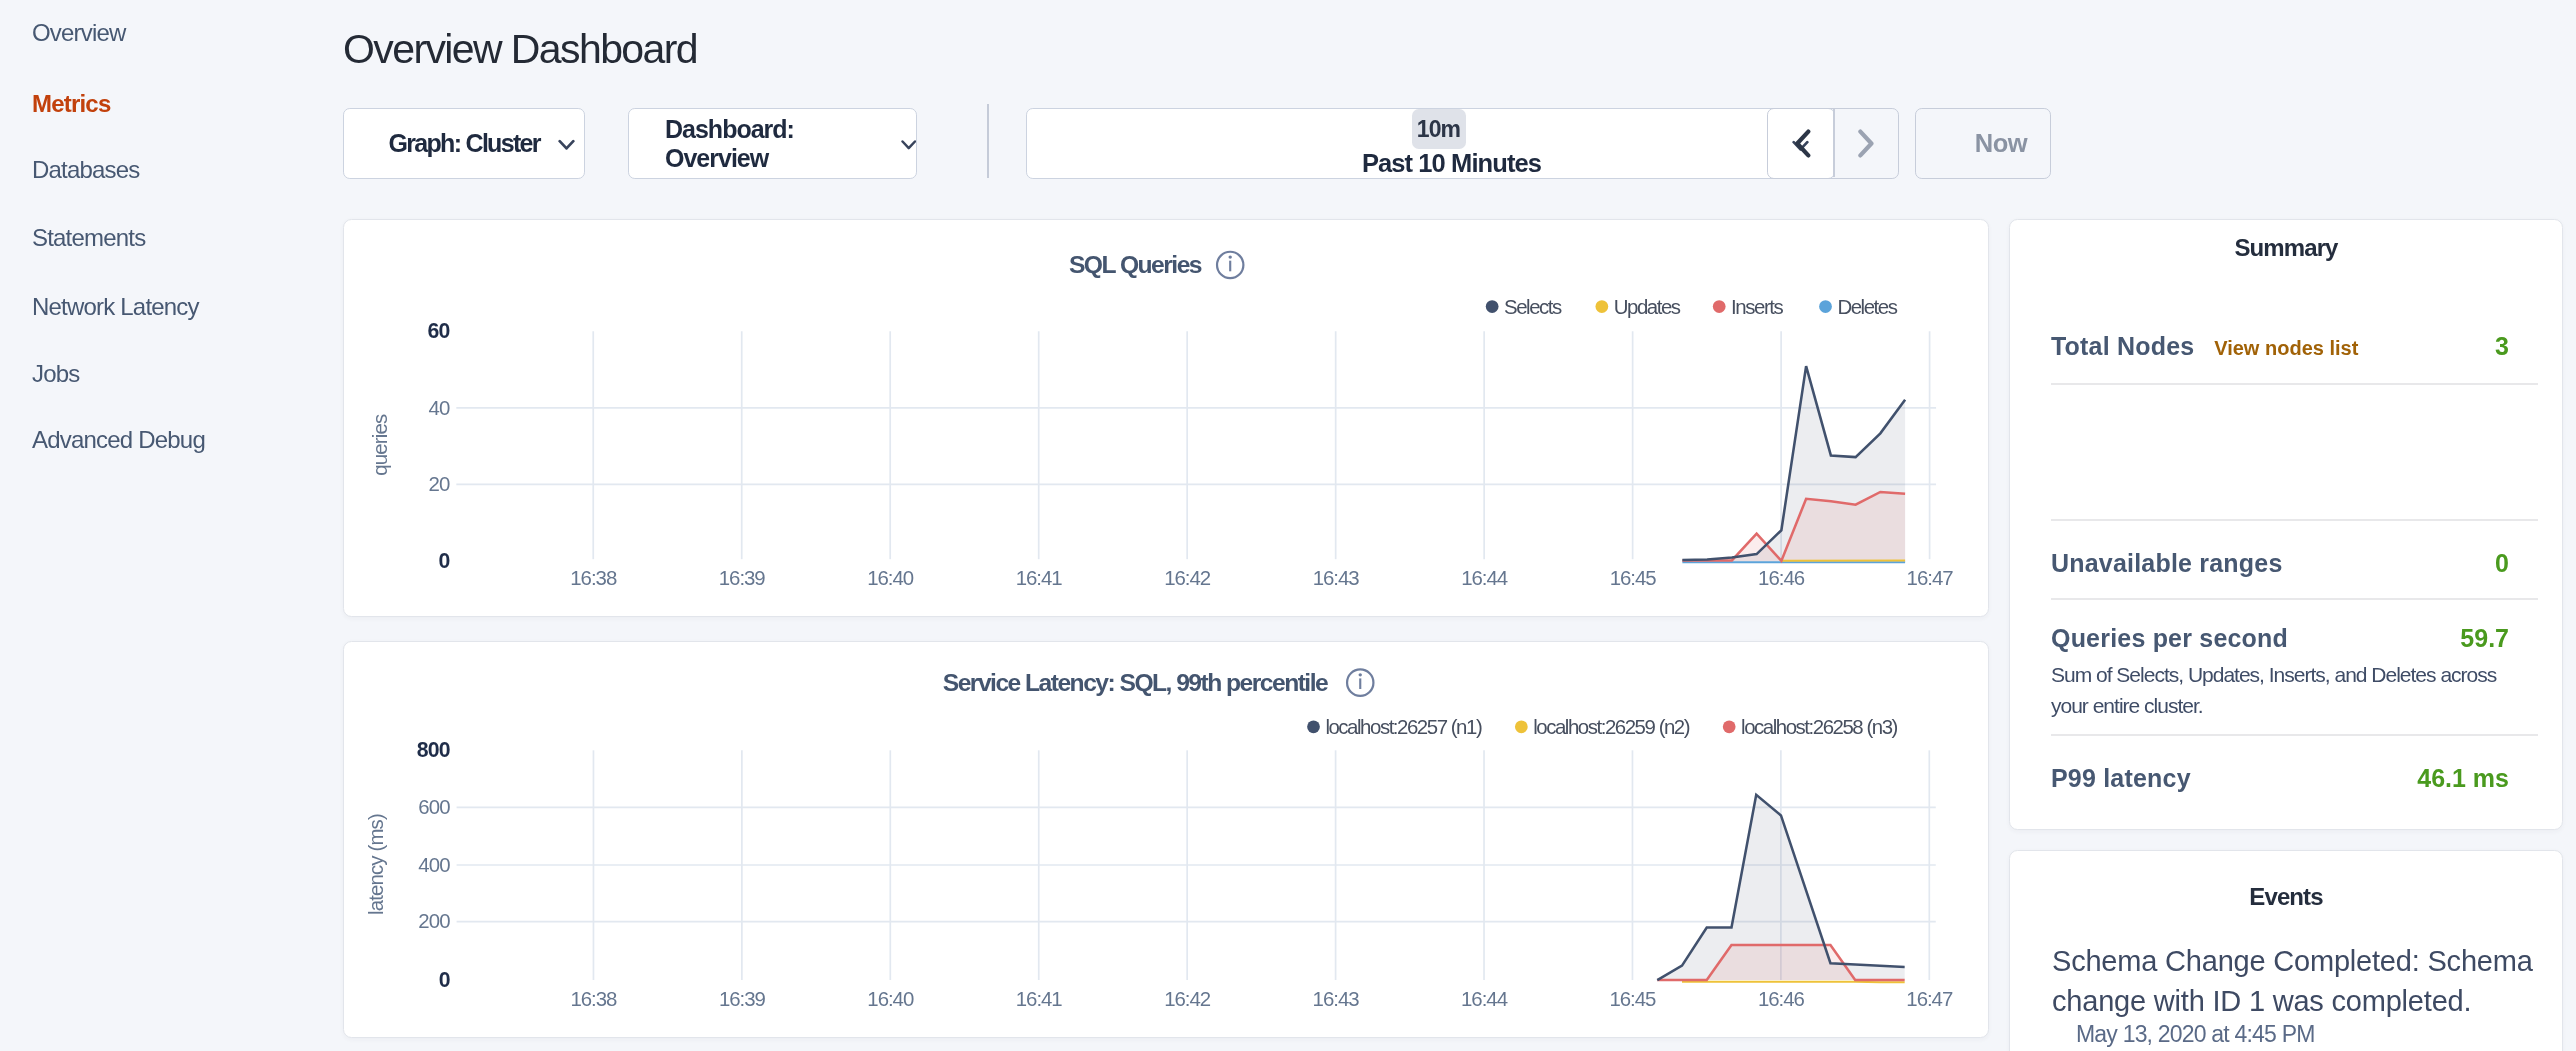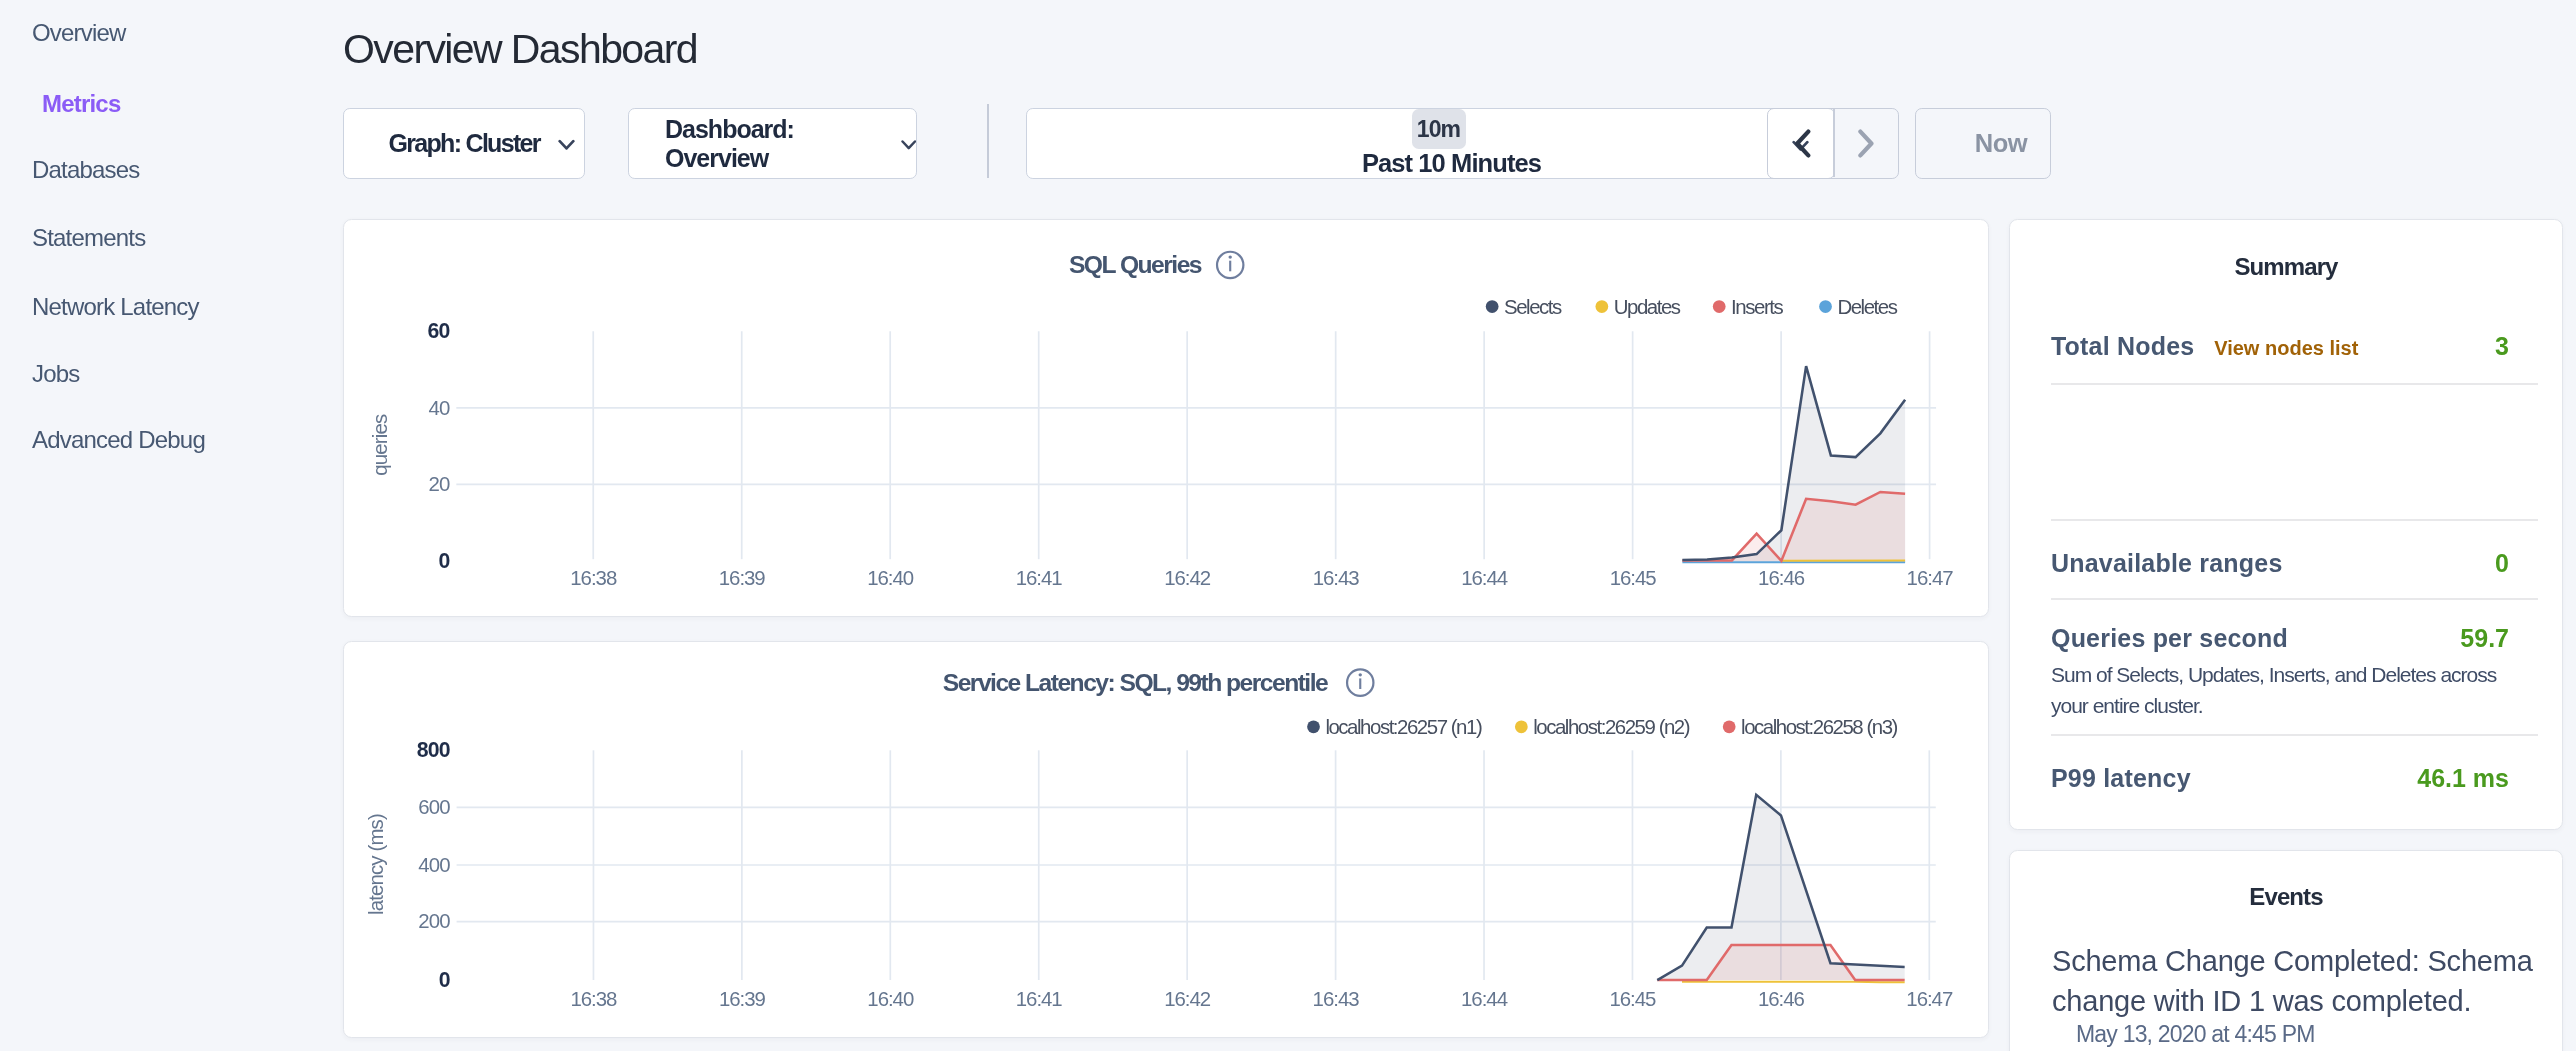--- a/index.html
+++ b/index.html
@@ -2,21 +2,21 @@
 <html style="font-size:13.6px"><head>
 <meta charset="utf-8">
 <style>
 * { margin:0; padding:0; box-sizing:border-box; }
 html,body { width:2576px; height:1051px; overflow:hidden; }
 body { background:#f4f6fa; font-family:"Liberation Sans", sans-serif; position:relative; }
 .abs { position:absolute; }
 
 .nav { position:absolute; left:24px; top:0; }
 .nav div { position:absolute; left:8px; white-space:nowrap; font-size:24px; letter-spacing:-0.8px; color:#475872; }
-.nav .active { color:#8b5cf6; font-weight:bold;margin-left:10px; }
+.nav .active { color:#c2410c; font-weight:bold; }
 
 .h1 { position:absolute; left:343px; top:26px; font-size:41px; letter-spacing:-1.6px; color:#242a35; }
 
 .btn { position:absolute; top:108px; height:71px; background:#fff; border:1.7px solid #ccd3e0; border-radius:6.8px; display:flex; align-items:center; justify-content:center; font-weight:bold; color:#1f2a3f;padding-left:36px; }
 .ghost { background:transparent; border:1.7px solid #c7cdda; }
 .chev { margin-left:18.7px; margin-top:3.4px; }
 
 .card { position:absolute; background:#fff; border:1.7px solid #e2e5eb; border-radius:8.5px; box-shadow:0 1.7px 4.3px rgba(40,50,80,0.04); }
 
 .srow { position:absolute; left:41px; right:53px; }
@@ -159,21 +159,21 @@
   <text x="1865.4" y="429" text-anchor="middle" font-size="24" letter-spacing="-1.2" fill="#65768f">16:47</text>
   <text x="47" y="263" text-anchor="middle" font-size="24" letter-spacing="-1" fill="#65768f" transform="rotate(-90 47 263)">latency (ms)</text>
   <polygon points="1545.4,398.8 1574.5,381.9 1603.6,337 1632.7,337 1661.8,181 1690.9,205.2 1749.1,379 1778.2,380.5 1807.3,382 1836.4,383.5 1836.4,398.8 1545.4,398.8" fill="rgba(65,81,109,0.10)"></polygon>
   <polygon points="1545.4,398.8 1603.6,398.8 1632.7,357.6 1749.1,357.6 1778.2,398.8 1836.4,398.8" fill="rgba(224,106,106,0.12)"></polygon>
   <polyline points="1574.5,400.9 1778.2,400.9 1807.3,401.4 1836.4,401.4" fill="none" stroke="#eec239" stroke-width="2.5"></polyline>
   <polyline points="1545.4,398.8 1603.6,398.8 1632.7,357.6 1749.1,357.6 1778.2,398.8 1836.4,398.8" fill="none" stroke="#e06a6a" stroke-width="3"></polyline>
   <polyline points="1545.4,398.8 1574.5,381.9 1603.6,337 1632.7,337 1661.8,181 1690.9,205.2 1749.1,379 1778.2,380.5 1807.3,382 1836.4,383.5" fill="none" stroke="#41516d" stroke-width="3"></polyline>
 </svg>
 
 <div class="card" style="left:2009px; top:219px; width:554px; height:611px;">
-  <div style="text-align:center; margin-top:33px; font-size:24px; letter-spacing:-0.9px; font-weight:bold; color:#242d3d;">Summary</div>
+  <div style="text-align:center; margin-top:14px; font-size:24px; letter-spacing:-0.9px; font-weight:bold; color:#242d3d;">Summary</div>
   <div class="srow" style="top:112px;">
     <span class="slabel">Total Nodes</span>
     <span style="font-size:20px; font-weight:bold; color:#a16207; margin-left:16px;">View nodes list</span>
     <span class="sval">3</span>
   </div>
   <div class="ssep" style="top:163px;"></div>
   <div class="ssep" style="top:299px;"></div>
   <div class="srow" style="top:329px;">
     <span class="slabel">Unavailable ranges</span><span class="sval">0</span>
   </div>

